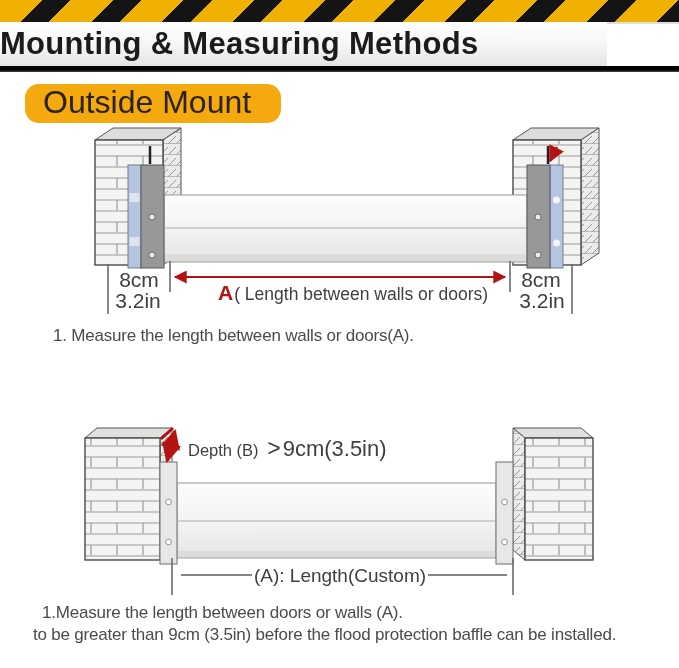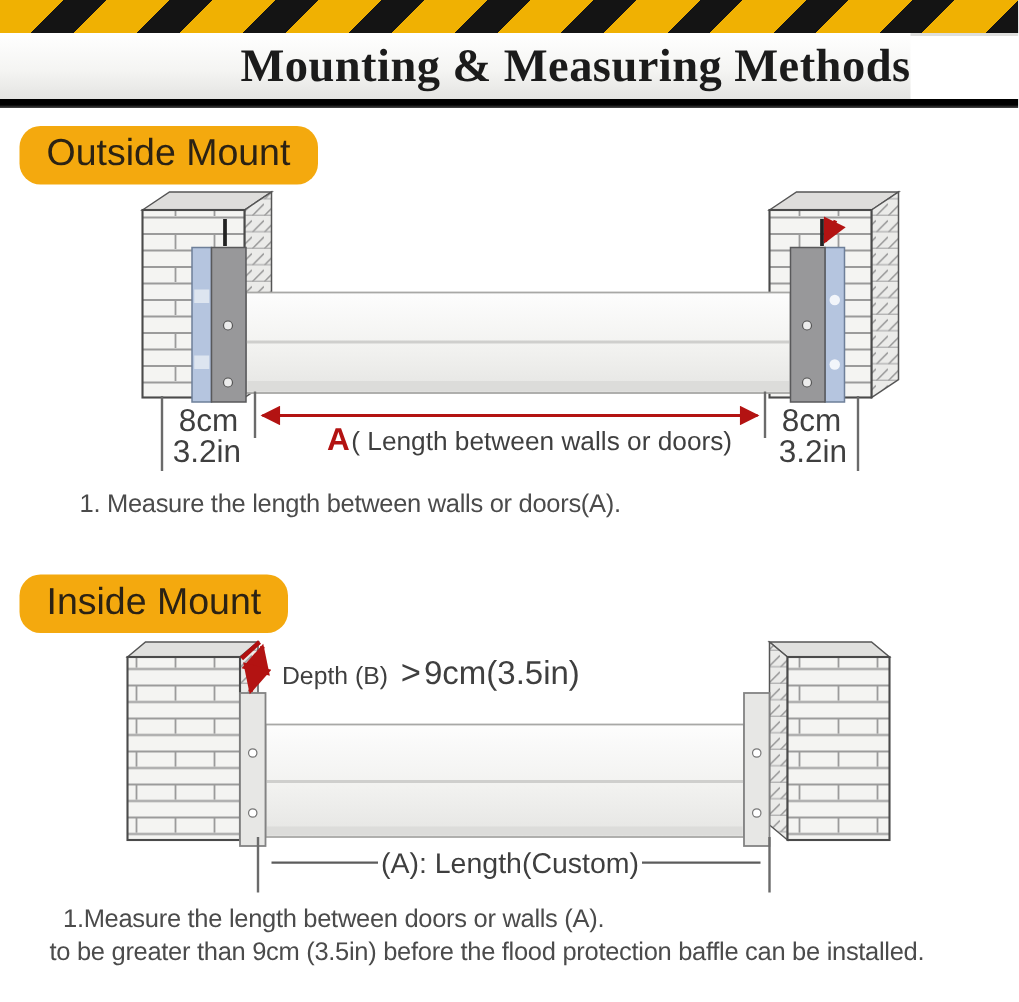--- a/index.html
+++ b/index.html
@@ -10,29 +10,29 @@
   
   .hazard {
     position:absolute; top:0; left:0; width:679px; height:22px;
     background:repeating-linear-gradient(135deg, #f0b102 0 30px, #141414 30px 50px);
     border-bottom:2px solid #dededc;
   }
   
   .banner {
     position:absolute; top:22px; left:0; width:607px; height:44px;
     background:linear-gradient(180deg,#ffffff 0%,#f5f5f3 55%,#e4e4e2 100%);
-    display:flex; align-items:center; justify-content:flex-end;font-family:Liberation Serif, serif;
+    display:flex; align-items:center; justify-content:flex-start;
   }
   .banner h1 { margin:0; font-size:31px; font-weight:bold; color:#1b1b1b; letter-spacing:0.3px; }
   .blackbar { position:absolute; top:66px; left:0; width:679px; height:6px;
     background:linear-gradient(180deg,#000000 0 65%, #4a4a4a 100%); }
   
   .badge {
-    position:absolute; left:13px; background:#f4a90e; border-radius:14px;
-    color:#2b2214; font-size:25px; padding:4px 18px 7px 18px; line-height:28px;
+    position:absolute; left:25px; background:#f4a90e; border-radius:14px;
+    color:#2b2214; font-size:32px; padding:4px 30px 7px 18px; line-height:28px;
   }
   .badge1 { top:84px; }
   .badge2 { top:383px; }
   
   .diag { position:absolute; left:0; }
   .diag1 { top:122px; }
   .diag2 { top:423px; }
   .diag text { fill:#3f3f3f; }
   
   .steps { position:absolute; color:#4b4b4b; font-size:17px; letter-spacing:-0.2px; }
@@ -128,21 +128,20 @@
     <text x="541" y="165" text-anchor="middle" font-size="21">8cm</text>
     <text x="542" y="186" text-anchor="middle" font-size="21">3.2in</text>
 
     <text x="218" y="178" font-size="17.5"><tspan font-size="21" font-weight="bold" fill="#b31312">A</tspan><tspan dx="1">( Length between walls or doors)</tspan></text>
   </svg>
 
   <div class="steps steps1">
     <p>1. Measure the length between walls or doors(A).</p>
   </div>
 
-  <div class="badge badge2">Inside Mount</div>
 
   <svg class="diag diag2" width="679" height="177" viewBox="0 0 679 177">
     <defs>
       <pattern id="brickB" width="26" height="22" patternUnits="userSpaceOnUse">
         <rect width="26" height="22" fill="#f4f4f2"></rect>
         <path d="M0 1 H26 M0 12 H26 M13 12 V22" stroke="#9b9b9b" stroke-width="1.2" fill="none"></path>
       </pattern>
       <pattern id="hatchB" width="8" height="11" patternUnits="userSpaceOnUse">
         <rect width="8" height="11" fill="#ebebe9"></rect>
         <path d="M0 11 L8 3" stroke="#989898" stroke-width="1"></path>

